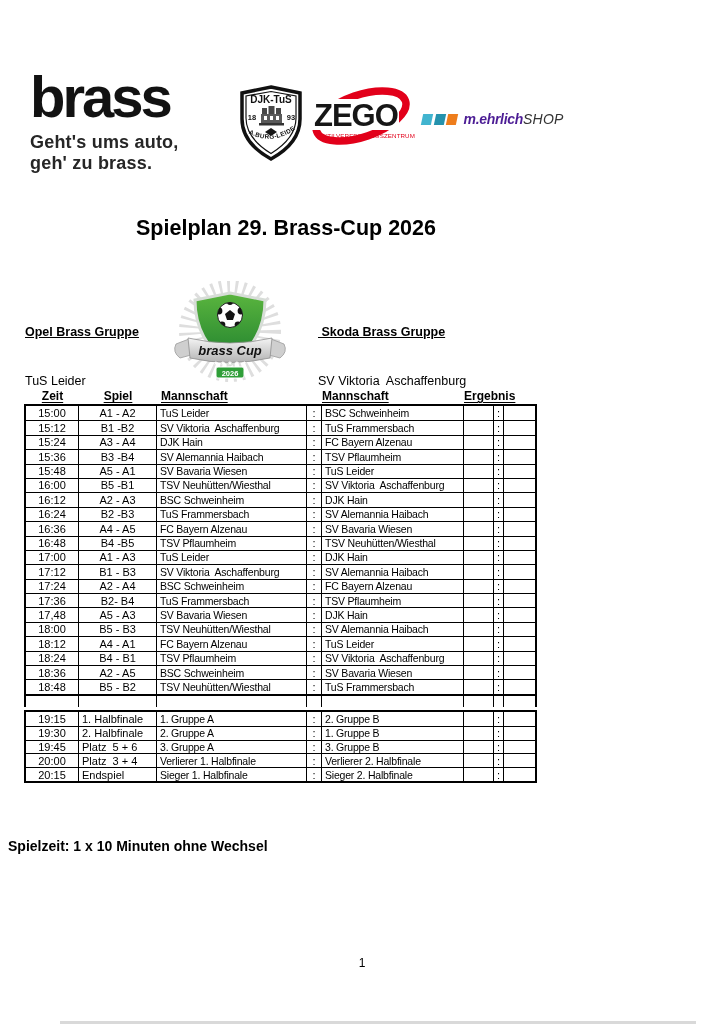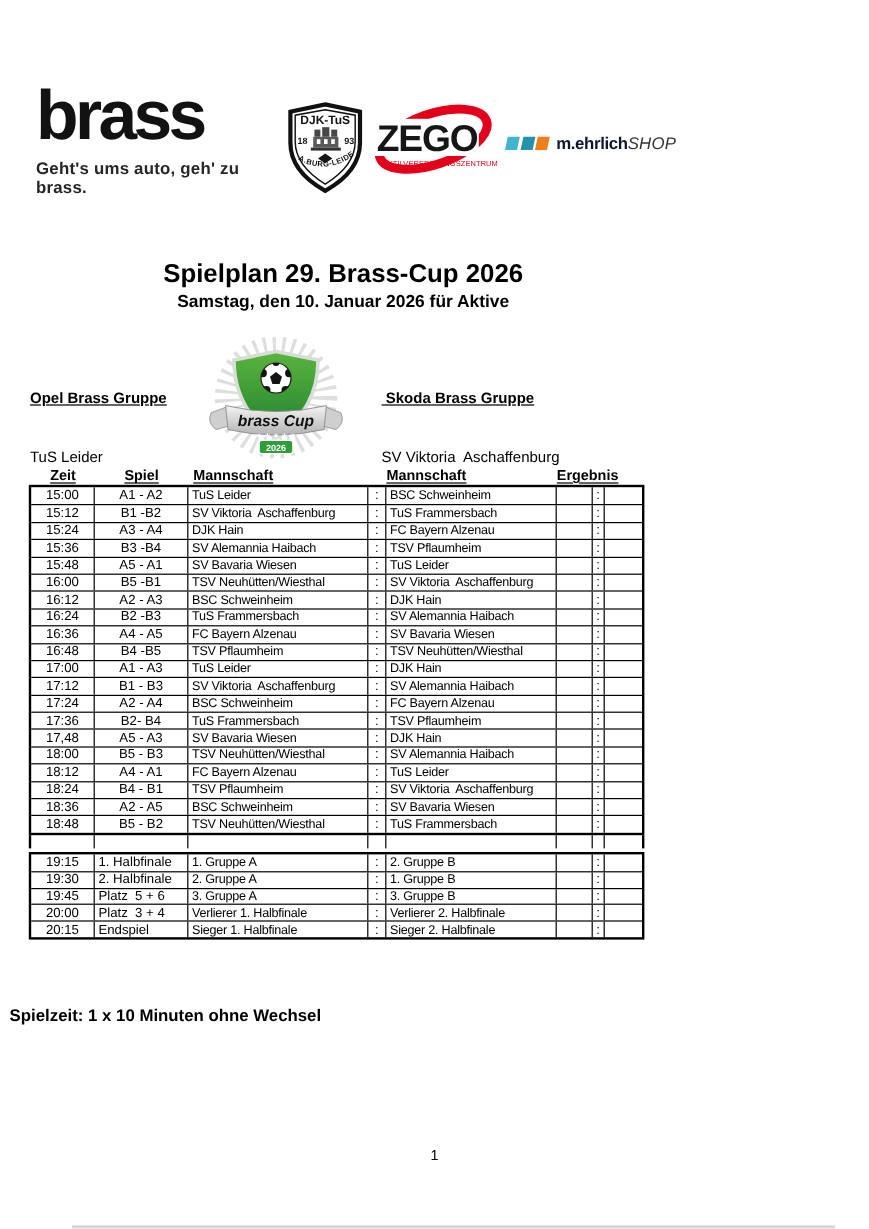--- a/index.html
+++ b/index.html
@@ -2,27 +2,27 @@
 <html><head>
 <meta charset="utf-8">
 <style>
   html,body{margin:0;padding:0;background:#fff;}
   #page{position:relative;width:696px;height:1024px;background:#ffffff;overflow:hidden;
         font-family:"Liberation Sans",sans-serif;color:#000;}
 
   
   .brass-logo{position:absolute;left:30px;top:66px;width:180px;}
   .brass-word{font-size:58px;font-weight:bold;letter-spacing:-3px;color:#121212;line-height:62px;}
-  .brass-tagline{font-size:14px;font-weight:bold;color:#262626;letter-spacing:.2px;margin-top:4px;}
+  .brass-tagline{font-size:18px;font-weight:bold;color:#262626;letter-spacing:.2px;margin-top:4px;}
   .djk{position:absolute;left:238px;top:85px;width:66px;height:78px;}
   .zego{position:absolute;left:312px;top:82px;width:105px;height:78px;}
   .ehrlich{position:absolute;left:422px;top:109px;height:20px;display:flex;align-items:center;}
   .ehrlich .sq{width:10px;height:11px;transform:skewX(-12deg);margin-right:2.5px;}
   .sq1{background:#41b4cf;} .sq2{background:#2492ad;} .sq3{background:#ee7d1b;}
-  .ehrlich-name{font-size:14px;font-weight:bold;color:#0f172a;margin-left:4px;letter-spacing:-.3px;}
+  .ehrlich-name{font-size:14px;font-weight:bold;font-style:italic;color:#4c1d95;margin-left:4px;letter-spacing:-.3px;}
   .ehrlich-suffix{font-size:14px;font-style:italic;color:#333;letter-spacing:.2px;}
 
   
   .title-block{position:absolute;left:0;top:216px;width:572px;text-align:center;}
   .title-main{font-size:21.5px;font-weight:bold;}
   .title-sub{font-size:14.5px;font-weight:bold;margin-top:3px;}
 
   
   .group{position:absolute;top:291px;font-size:12.5px;line-height:16.4px;white-space:pre;}
   .group-left{left:25px;width:150px;}
@@ -111,21 +111,20 @@
   <div class="ehrlich">
     <span class="sq sq1"></span>
     <span class="sq sq2"></span>
     <span class="sq sq3"></span>
     <span class="ehrlich-name">m.ehrlich</span>
     <span class="ehrlich-suffix">SHOP</span>
   </div>
 
   <div class="title-block">
     <div class="title-main">Spielplan 29. Brass-Cup 2026</div>
-    <div class="title-sub">Samstag, den 10. Januar 2026 für Aktive</div>
   </div>
 
   <div class="group group-left">
     <div class="group-title">Opel Brass Gruppe</div>
     <div>TuS Leider</div>
     <div>BSC Schweinheim</div>
     <div>DJK Hain</div>
     <div>FC Bayern Alzenau</div>
     <div>SV Bavaria Wiesen</div>
   </div>

